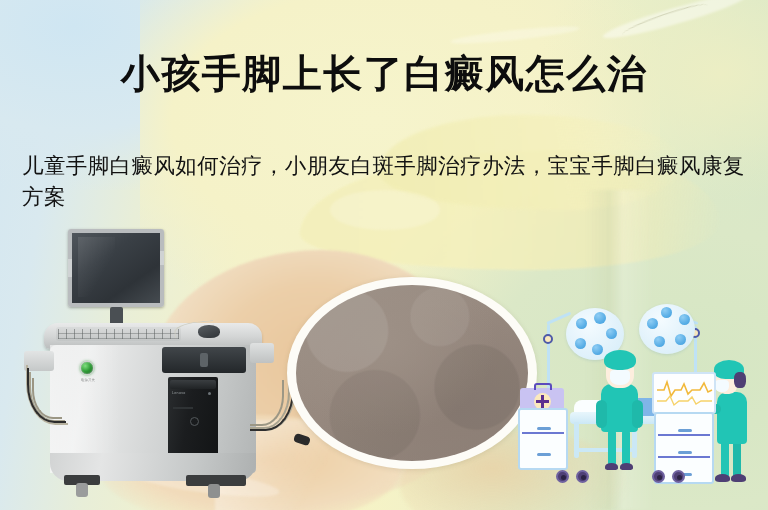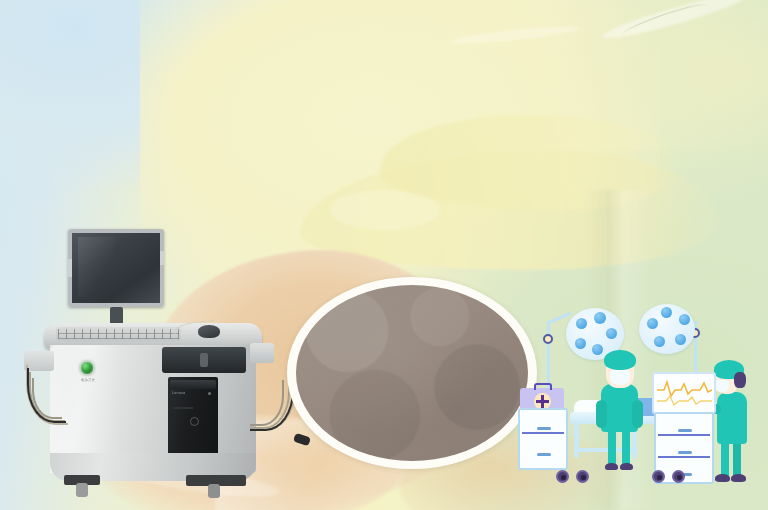--- a/index.html
+++ b/index.html
@@ -336,20 +336,22 @@
   <div class="blob-tan2"></div>
   <div class="blob-tan3"></div>
   <div class="vert-vein2"></div>
 
   <div class="wisp" style="left:600px;top:8px;width:150px;height:16px;transform:rotate(-16deg);"></div>
   <div class="wisp" style="left:450px;top:30px;width:130px;height:10px;transform:rotate(-6deg);opacity:.6;"></div>
   <div class="wisp-dark" style="left:620px;top:14px;width:90px;height:12px;transform:rotate(-19deg);"></div>
   <div class="wisp" style="left:120px;top:470px;width:160px;height:22px;transform:rotate(8deg);opacity:.55;"></div>
   <div class="wisp" style="left:330px;top:190px;width:110px;height:40px;opacity:.4;"></div>
 
+  <h1 class="title">小孩手脚上长了白癜风怎么治</h1>
+  <p class="subtitle">儿童手脚白癜风如何治疗，小朋友白斑手脚治疗办法，宝宝手脚白癜风康复方案</p>
 
   <div class="cart">
     <div class="mon-screen">
       <div class="mon-sidebtn"></div>
       <div class="mon-sidebtn r"></div>
     </div>
     <div class="mon-neck"></div>
     <div class="mon-foot"></div>
 
     <div class="cart-top">

